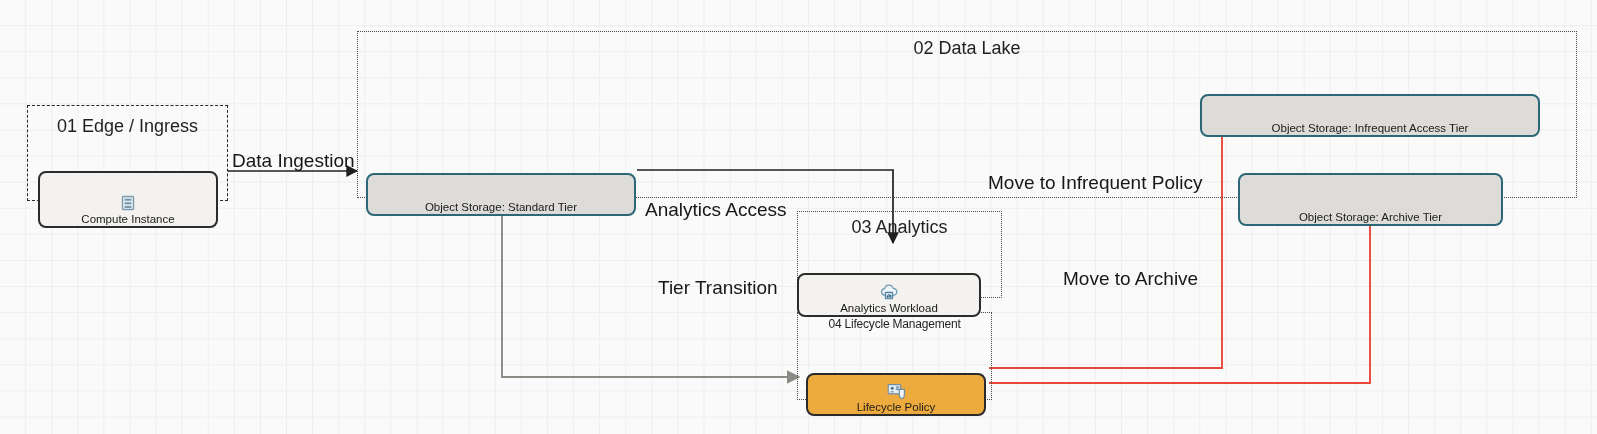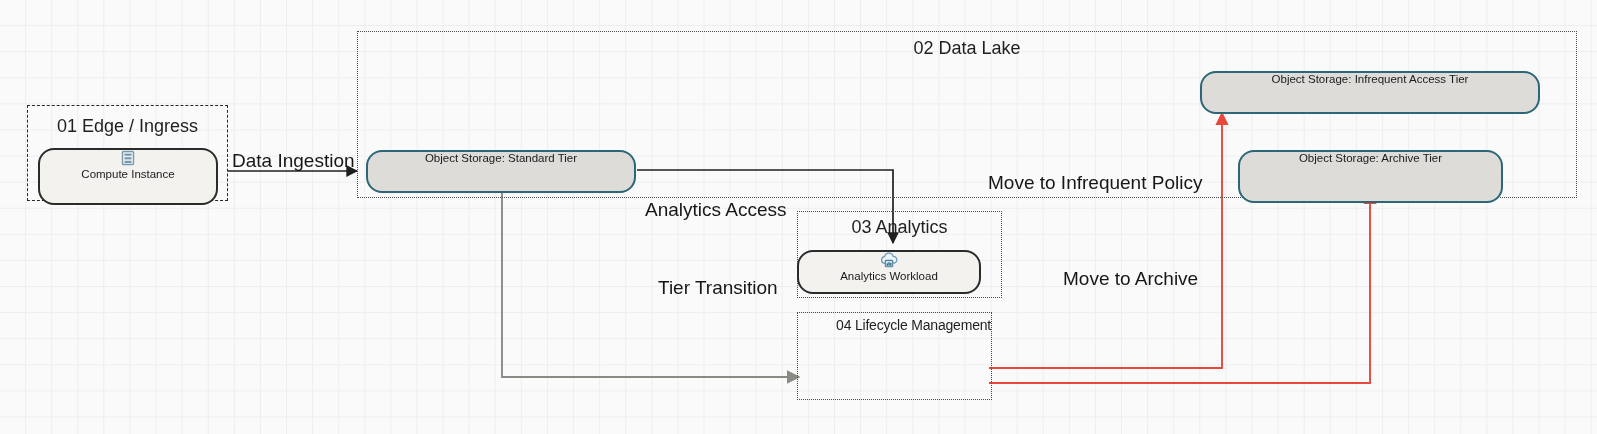--- a/index.html
+++ b/index.html
@@ -42,34 +42,34 @@
   .group-title {
     position: absolute;
     left: 0;
     width: 100%;
     text-align: center;
     font-size: 18px;
     color: #1f1f1f;
     white-space: nowrap;
   }
   .group-title.tight {
-    font-size: 14px;
+    font-size: 12px;
     letter-spacing: -0.2px;
-    text-align: right;
   }
 
   
   .node {
     position: absolute;
     box-sizing: border-box;
-    border-radius: 16px;
+    border-radius: 8px;
     display: flex;
     flex-direction: column;
     align-items: center;
-    justify-content: flex-start;
+    justify-content: flex-end;
+    margin-top: 23px;
   }
   .node-storage {
     background: #dedcd8;
     border: 2px solid #2b6777;
   }
   .node-plain {
     background: #f4f2ef;
     border: 2px solid #2b2b2b;
   }
   .node-policy {
@@ -174,20 +174,34 @@
                  A3.4 3.4 0 0 1 14.6 11.2 Z" fill="#eef4f8" stroke="#6f9bb5" stroke-width="1.3"></path>
         <rect x="6.3" y="8.4" width="7.4" height="6.3" rx="0.8" fill="#cfe2ee" stroke="#4d7f9c" stroke-width="1.1"></rect>
         <rect x="7.7" y="11.4" width="1.3" height="2.3" fill="#33647f"></rect>
         <rect x="9.4" y="10.2" width="1.3" height="3.5" fill="#33647f"></rect>
         <rect x="11.1" y="11.0" width="1.3" height="2.7" fill="#33647f"></rect>
       </svg>
     </span>
     <span class="node-label">Analytics Workload</span>
   </div>
 
+  <div class="node node-policy" style="left:806px; top:350px; width:180px; height:43px;">
+    <span class="node-icon">
+      <svg width="21" height="17" viewBox="0 0 21 17">
+        <rect x="2.2" y="1.6" width="12.4" height="9.2" rx="1" fill="#e6eef5" stroke="#6e8ea6" stroke-width="1.2"></rect>
+        <circle cx="6.2" cy="5.3" r="1.5" fill="#4c708c"></circle>
+        <path d="M3.9 9.3 q2.3 -2.3 4.6 0 z" fill="#4c708c"></path>
+        <rect x="9.8" y="3.6" width="3.4" height="1.1" fill="#4c708c"></rect>
+        <rect x="9.8" y="5.7" width="3.4" height="1.1" fill="#4c708c"></rect>
+        <path d="M13.3 6.4 L18.4 6.4 L18.4 11.5 Q18.4 14.7 15.85 15.8
+                 Q13.3 14.7 13.3 11.5 Z" fill="#f3f7fa" stroke="#6e8ea6" stroke-width="1.2"></path>
+      </svg>
+    </span>
+    <span class="node-label">Lifecycle Policy</span>
+  </div>
 
   <div class="edge-label" style="left:232px; top:151px;">Data Ingestion</div>
 
   <div class="edge-label" style="left:645px; top:200px;">Analytics Access</div>
 
   <div class="edge-label" style="left:658px; top:278px;">Tier Transition</div>
 
   <div class="edge-label" style="left:988px; top:173px;">Move to Infrequent Policy</div>
 
   <div class="edge-label" style="left:1063px; top:269px;">Move to Archive</div>

